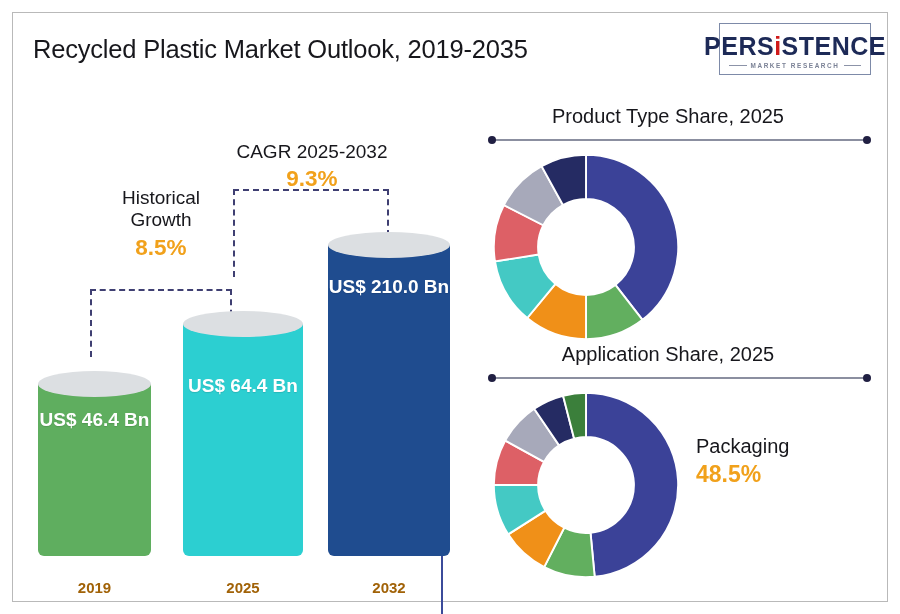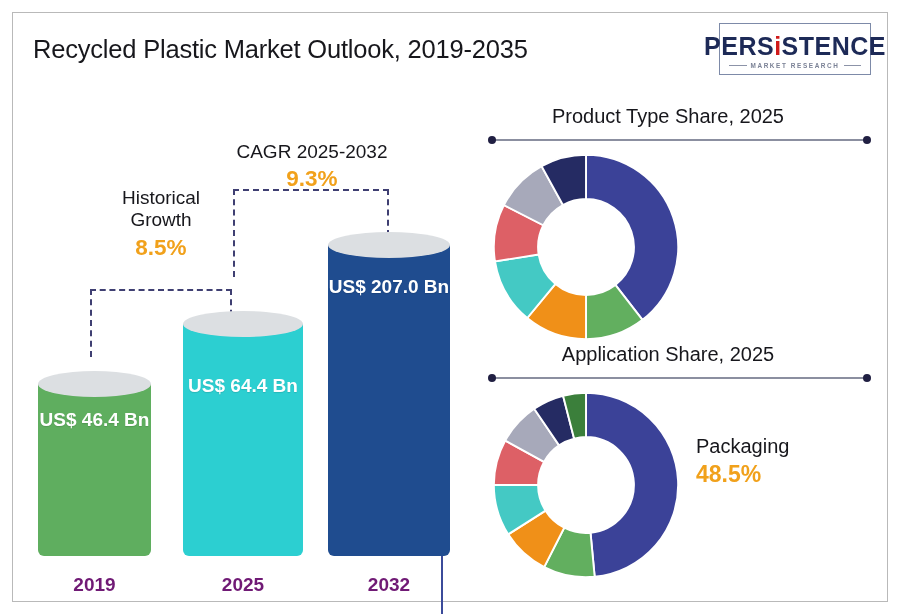--- a/index.html
+++ b/index.html
@@ -133,23 +133,23 @@
     font-size: 19px;
     line-height: 1.12;
     z-index: 3;
     text-shadow: 0 1px 1px rgba(0,0,0,0.12);
   }
   .cyl .xlabel {
     position: absolute;
     left: 0;
     width: 100%;
     text-align: center;
-    font-size: 19px;
-    font-weight: 700;
-    color: #701a75;
+    font-size: 15px;
+    font-weight: 700;
+    color: #a16207;
     bottom: -40px;
   }
 
   
   #cyl-2019 { left: 25px;  width: 113px; height: 185px; }
   #cyl-2019 .body { height: 172px; background: #5fae5f; }
   #cyl-2019 .top-ellipse { top: 0; }
   #cyl-2019 .value { top: 38px; }
 
   #cyl-2025 { left: 170px; width: 120px; height: 245px; }
@@ -322,21 +322,21 @@
         <div class="value">
           <span>US$ 64.4 Bn</span>
         </div>
         <div class="xlabel">2025</div>
       </div>
 
       <div class="cyl" id="cyl-2032">
         <div class="body"></div>
         <div class="top-ellipse"></div>
         <div class="value">
-          <span>US$ 207.0 Bn</span>
+          <span>US$ 210.0 Bn</span>
         </div>
         <div class="xlabel">2032</div>
       </div>
     </div>
 
     <div class="right-panel" id="panel-product">
       <div class="panel-heading">Product Type Share, 2025</div>
       <div class="panel-rule"></div>
 
       <svg class="donut" id="donut-product" viewBox="0 0 200 200">

